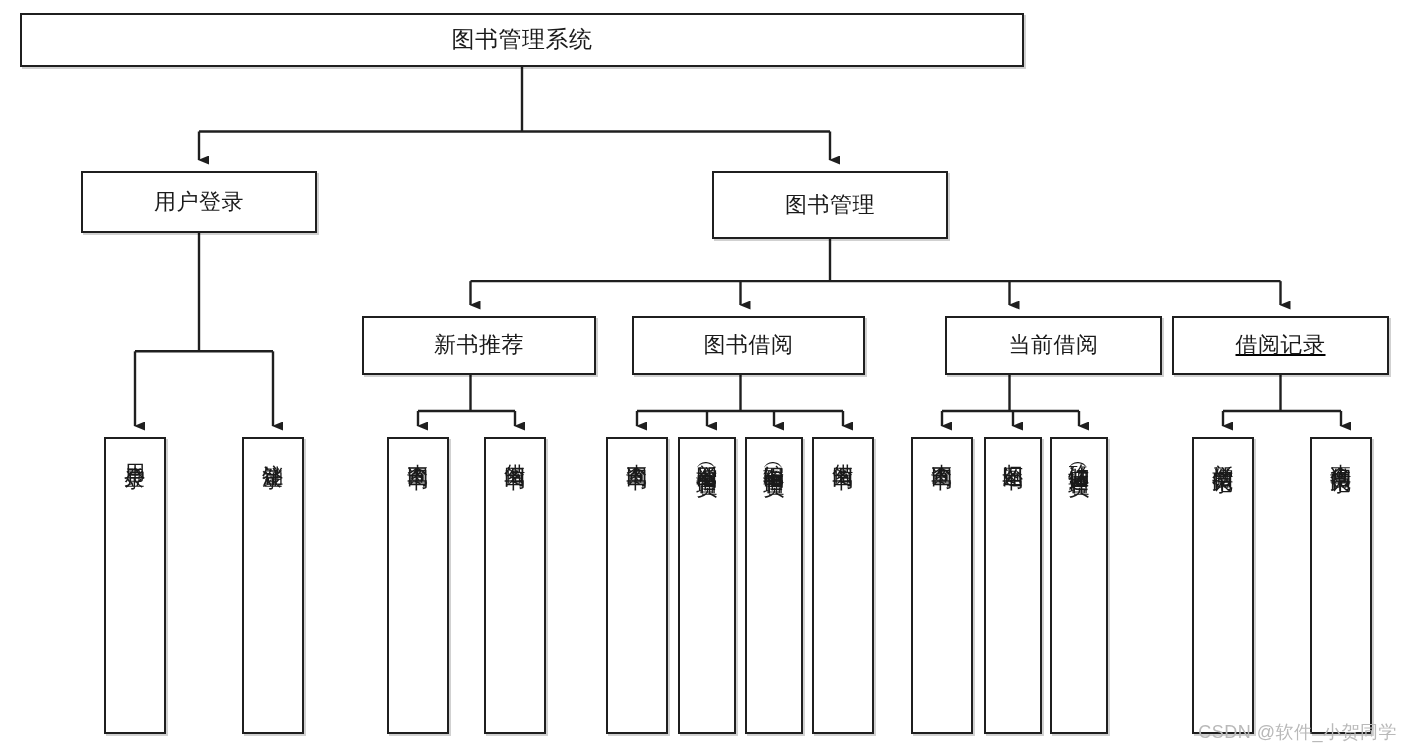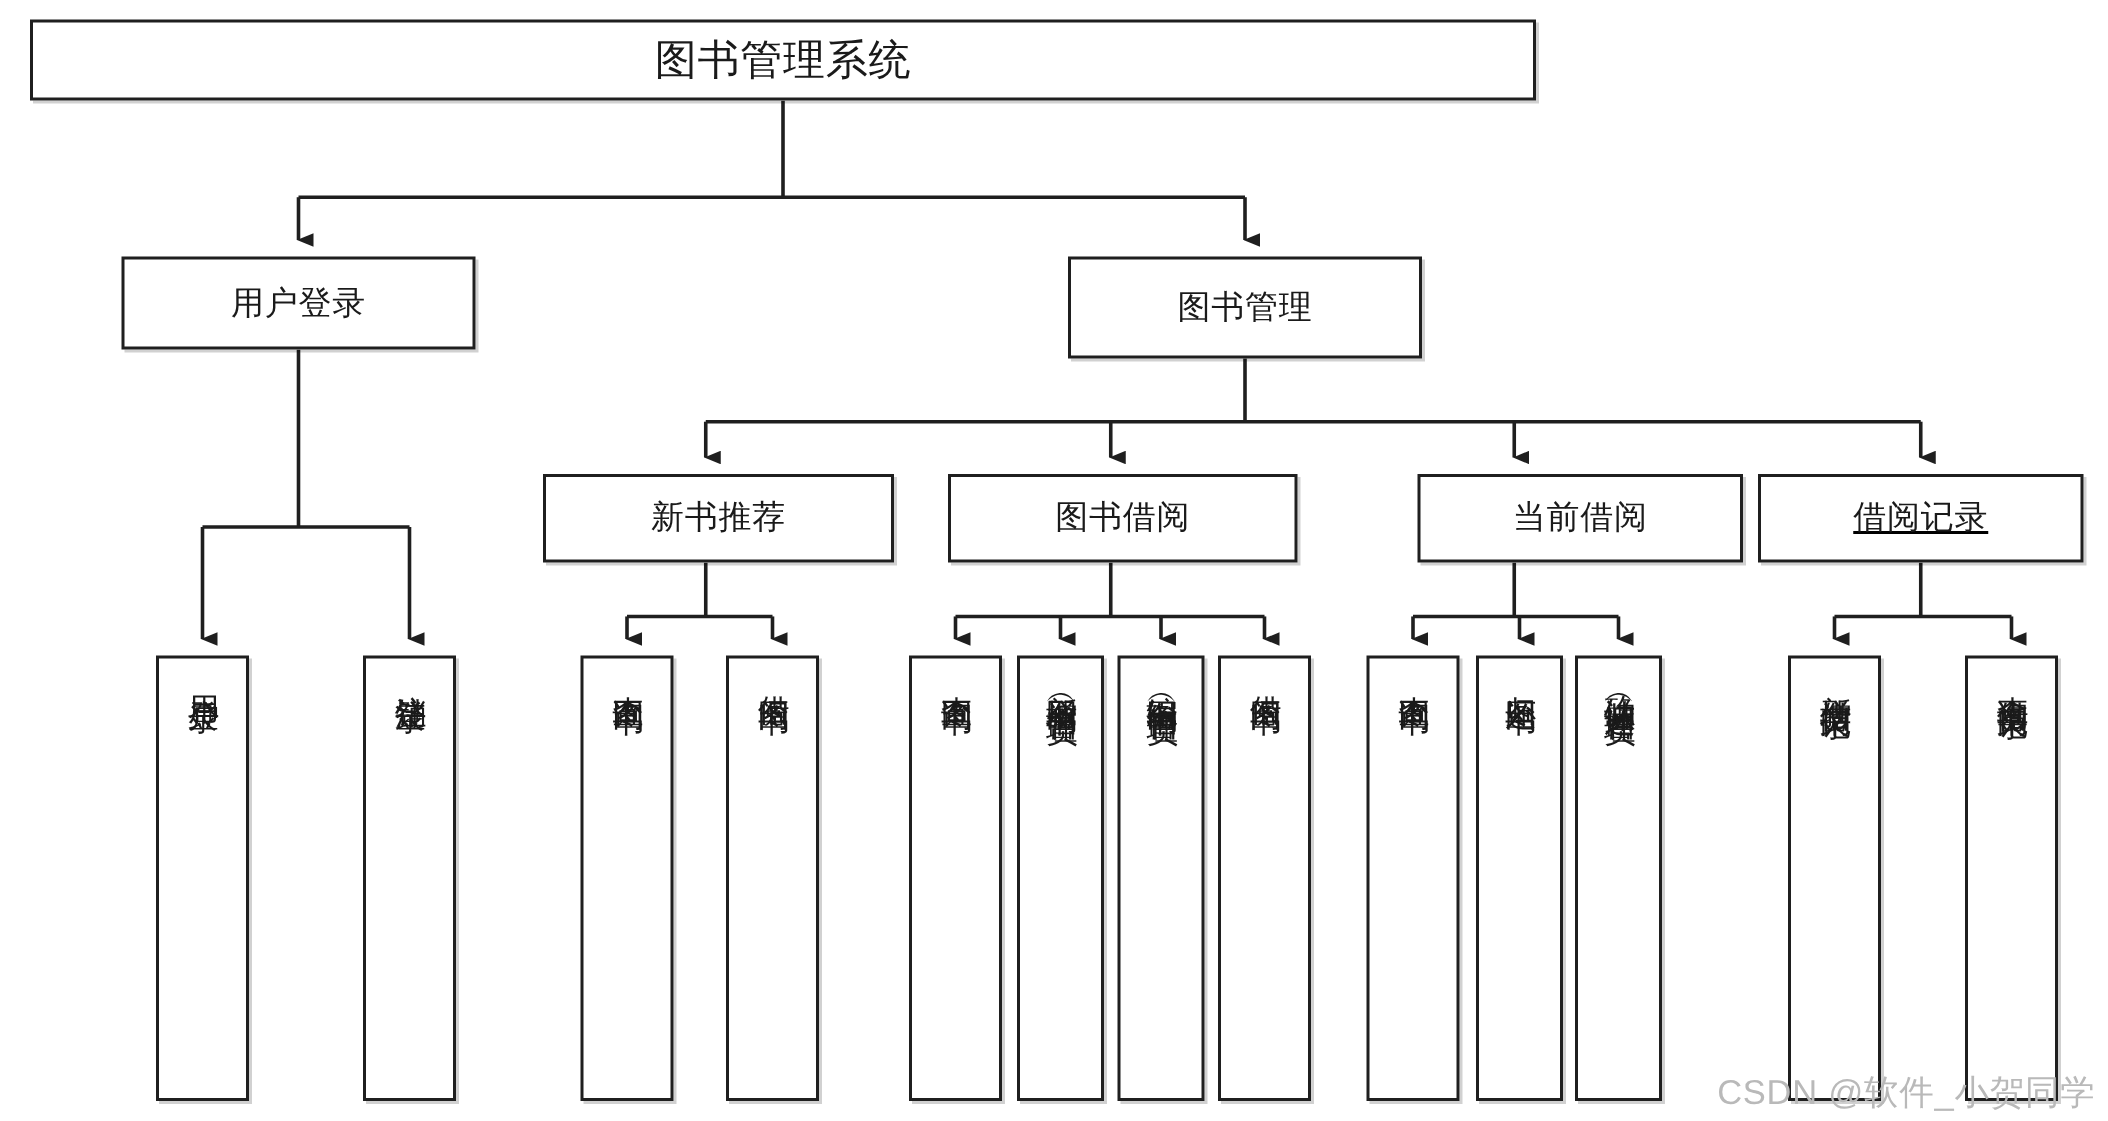--- a/index.html
+++ b/index.html
@@ -43,41 +43,41 @@
     font-family: "Liberation Sans", "DejaVu Sans", sans-serif;
     color: #1a1a1a;
     white-space: nowrap;
     letter-spacing: 0.5px;
   }
   .node-box.horizontal .node-label {
     font-size: 22px;
     line-height: 1.2;
   }
   .node-box.root .node-label {
-    font-size: 28px;
+    font-size: 23px;
   }
   .node-box.vertical {
     align-items: flex-start;
     justify-content: center;
     padding-top: 8px;
   }
   .node-box.vertical .node-label {
     writing-mode: vertical-rl;
     text-orientation: upright;
     font-size: 21px;
     line-height: 1.22;
     letter-spacing: 2px;
     white-space: nowrap;
   }
   .watermark {
     position: absolute;
     right: 8px;
     bottom: 3px;
     font-family: "Liberation Sans", "DejaVu Sans", sans-serif;
-    font-size: 23px;
+    font-size: 18px;
     color: #b9b9b9;
     letter-spacing: 0.5px;
     user-select: none;
     white-space: nowrap;
   }
 </style>
 </head>
 <body>
 
 <div id="diagram-root">

